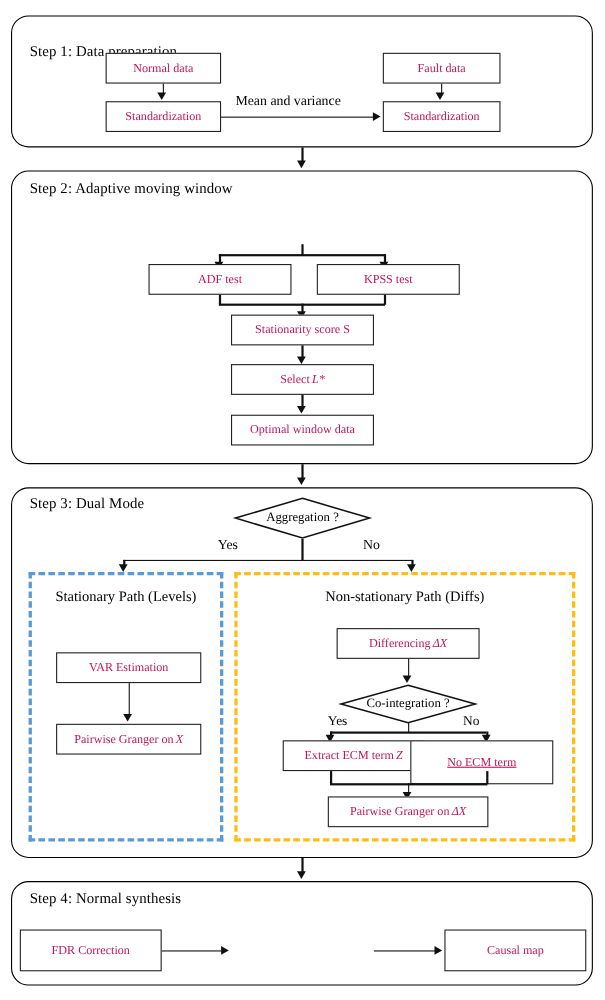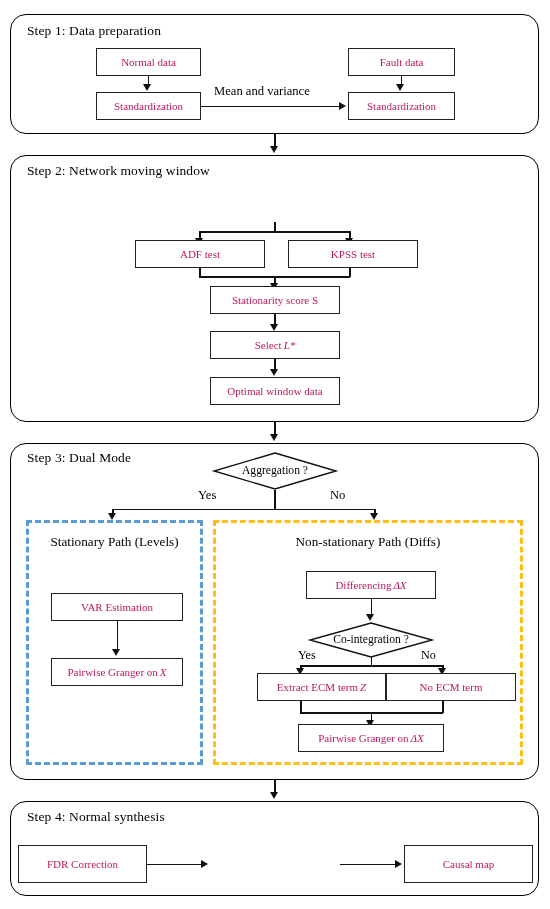--- a/index.html
+++ b/index.html
@@ -105,21 +105,21 @@
     white-space: nowrap;
   }
   .flabel.small { font-size: 12.2px; }
 </style>
 </head>
 <body>
 
 <div id="root">
 
   <div class="panel" style="left:10px; top:14px; width:529px; height:120px;"></div>
-  <div class="panel-title" style="left:27px; top:23px;">Step 1: Data preparation</div>
+  <div class="panel-title" style="left:27px; top:39px;">Step 1: Data preparation</div>
 
   <div class="box" style="left:96px; top:48px; width:105px; height:28px;">
     <span>Normal data</span>
   </div>
 
   <div class="box" style="left:348px; top:48px; width:107px; height:28px;">
     <span>Fault data</span>
   </div>
 
   <div class="box" style="left:96px; top:92px; width:105px; height:28px;">
@@ -137,21 +137,21 @@
   <div class="arrow-d" style="left:396.3px; top:84px;"></div>
 
   <div class="ln hl" style="left:201px; top:105.5px; width:139px;"></div>
   <div class="arrow-r" style="left:339px; top:101.5px;"></div>
   <div class="flabel" style="left:214px; top:84px;">Mean and variance</div>
 
   <div class="ln vl" style="left:274.2px; top:134px; height:13px;"></div>
   <div class="arrow-d" style="left:270px; top:146px;"></div>
 
   <div class="panel" style="left:10px; top:155px; width:529px; height:267px;"></div>
-  <div class="panel-title" style="left:27px; top:163px;">Step 2: Network moving window</div>
+  <div class="panel-title" style="left:27px; top:163px;">Step 2: Adaptive moving window</div>
 
 
   <div class="ln vl" style="left:274.2px; top:222px; height:10px;"></div>
   <div class="ln hl" style="left:199px; top:231px; width:151px;"></div>
   <div class="ln vl" style="left:199px; top:231px; height:8px;"></div>
   <div class="arrow-d" style="left:195.3px; top:238px;"></div>
   <div class="ln vl" style="left:349px; top:231px; height:8px;"></div>
   <div class="arrow-d" style="left:345.3px; top:238px;"></div>
 
   <div class="box" style="left:288px; top:240px; width:130px; height:28px;">
@@ -247,21 +247,21 @@
   <div class="ln vl" style="left:442px; top:665px; height:6px;"></div>
   <div class="arrow-d" style="left:438.3px; top:668px;"></div>
 
   <div class="flabel small" style="left:298px; top:648px;">Yes</div>
   <div class="flabel small" style="left:421px; top:648px;">No</div>
 
   <div class="box" style="left:237px; top:673px; width:129px; height:28px;margin-left:20px;">
     <span>Extract ECM term </span>
       <span class="it">Z</span>
   </div>
-  <div class="box" style="left:386px; top:673px; width:130px; height:28px;">
+  <div class="box" style="left:373px; top:673px; width:130px; height:40px;text-decoration:underline;">
     <span>No ECM term</span>
   </div>
 
   <div class="ln vl" style="left:300px; top:701px; height:12px;"></div>
   <div class="ln vl" style="left:442px; top:701px; height:12px;"></div>
   <div class="ln hl" style="left:300px; top:712px; width:143px;"></div>
   <div class="ln vl" style="left:370.5px; top:712px; height:9px;"></div>
   <div class="arrow-d" style="left:366.4px; top:720px;"></div>
 
   <div class="box" style="left:298px; top:724px; width:146px; height:28px;">

